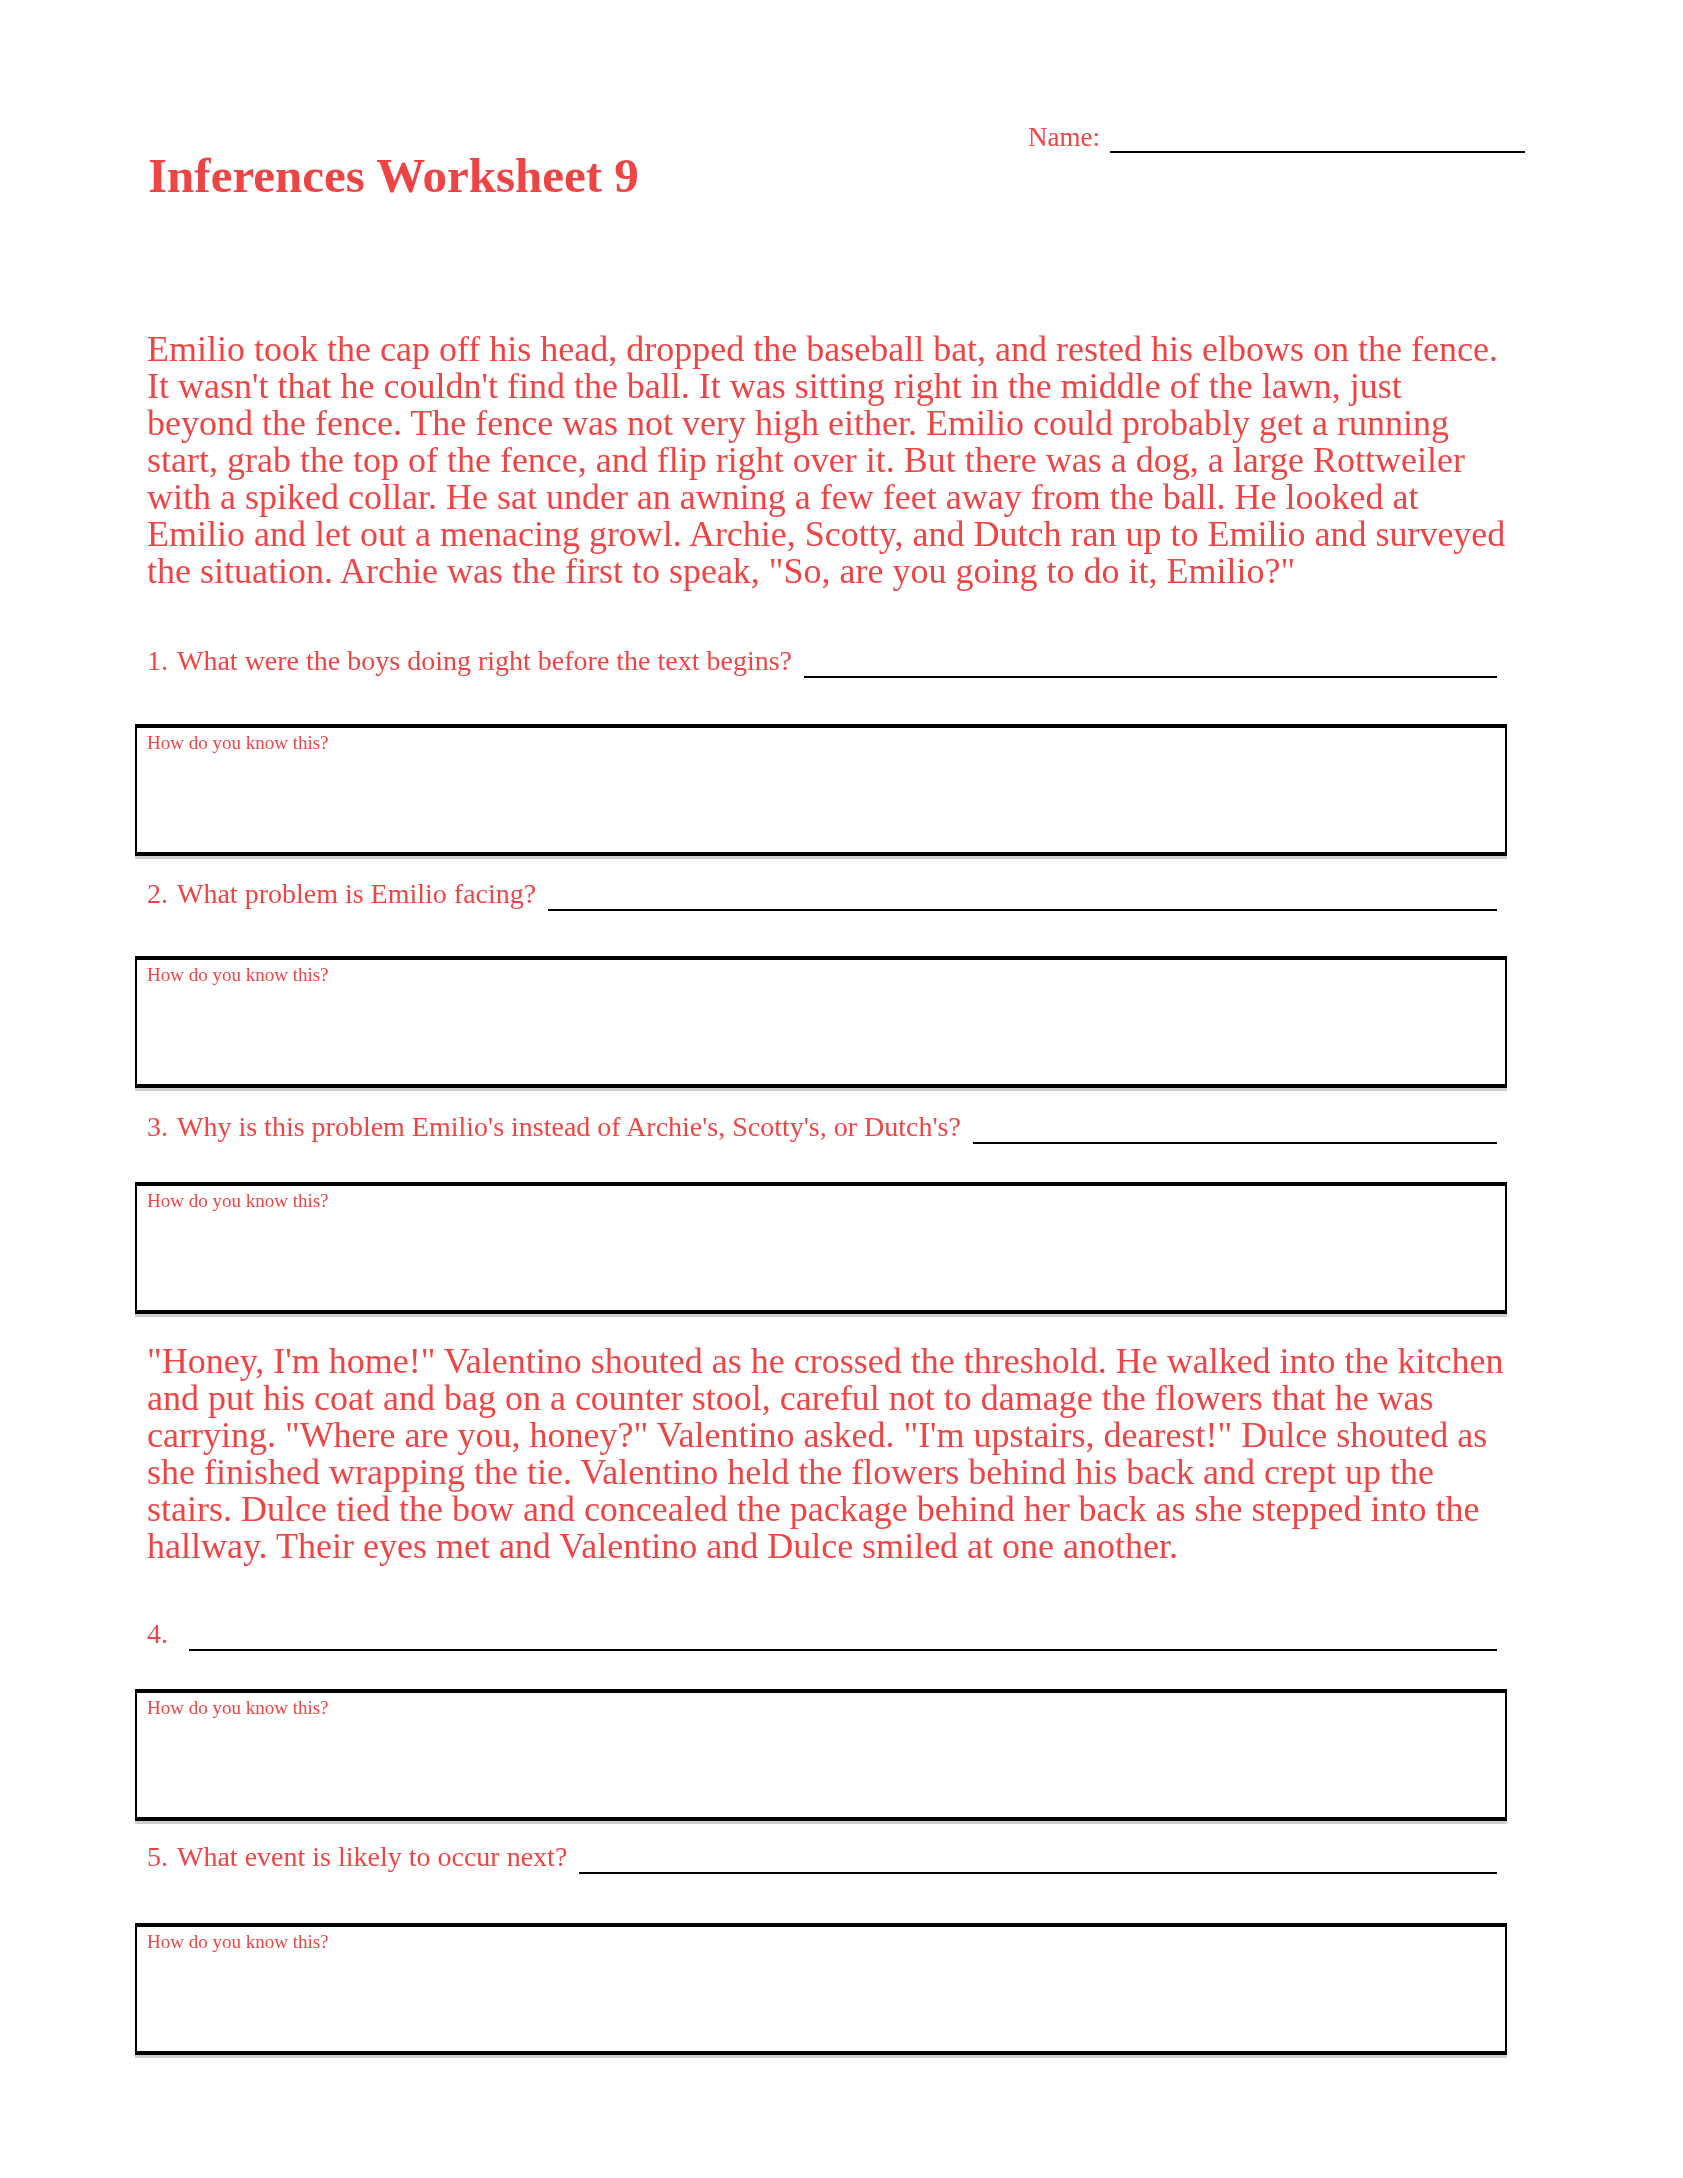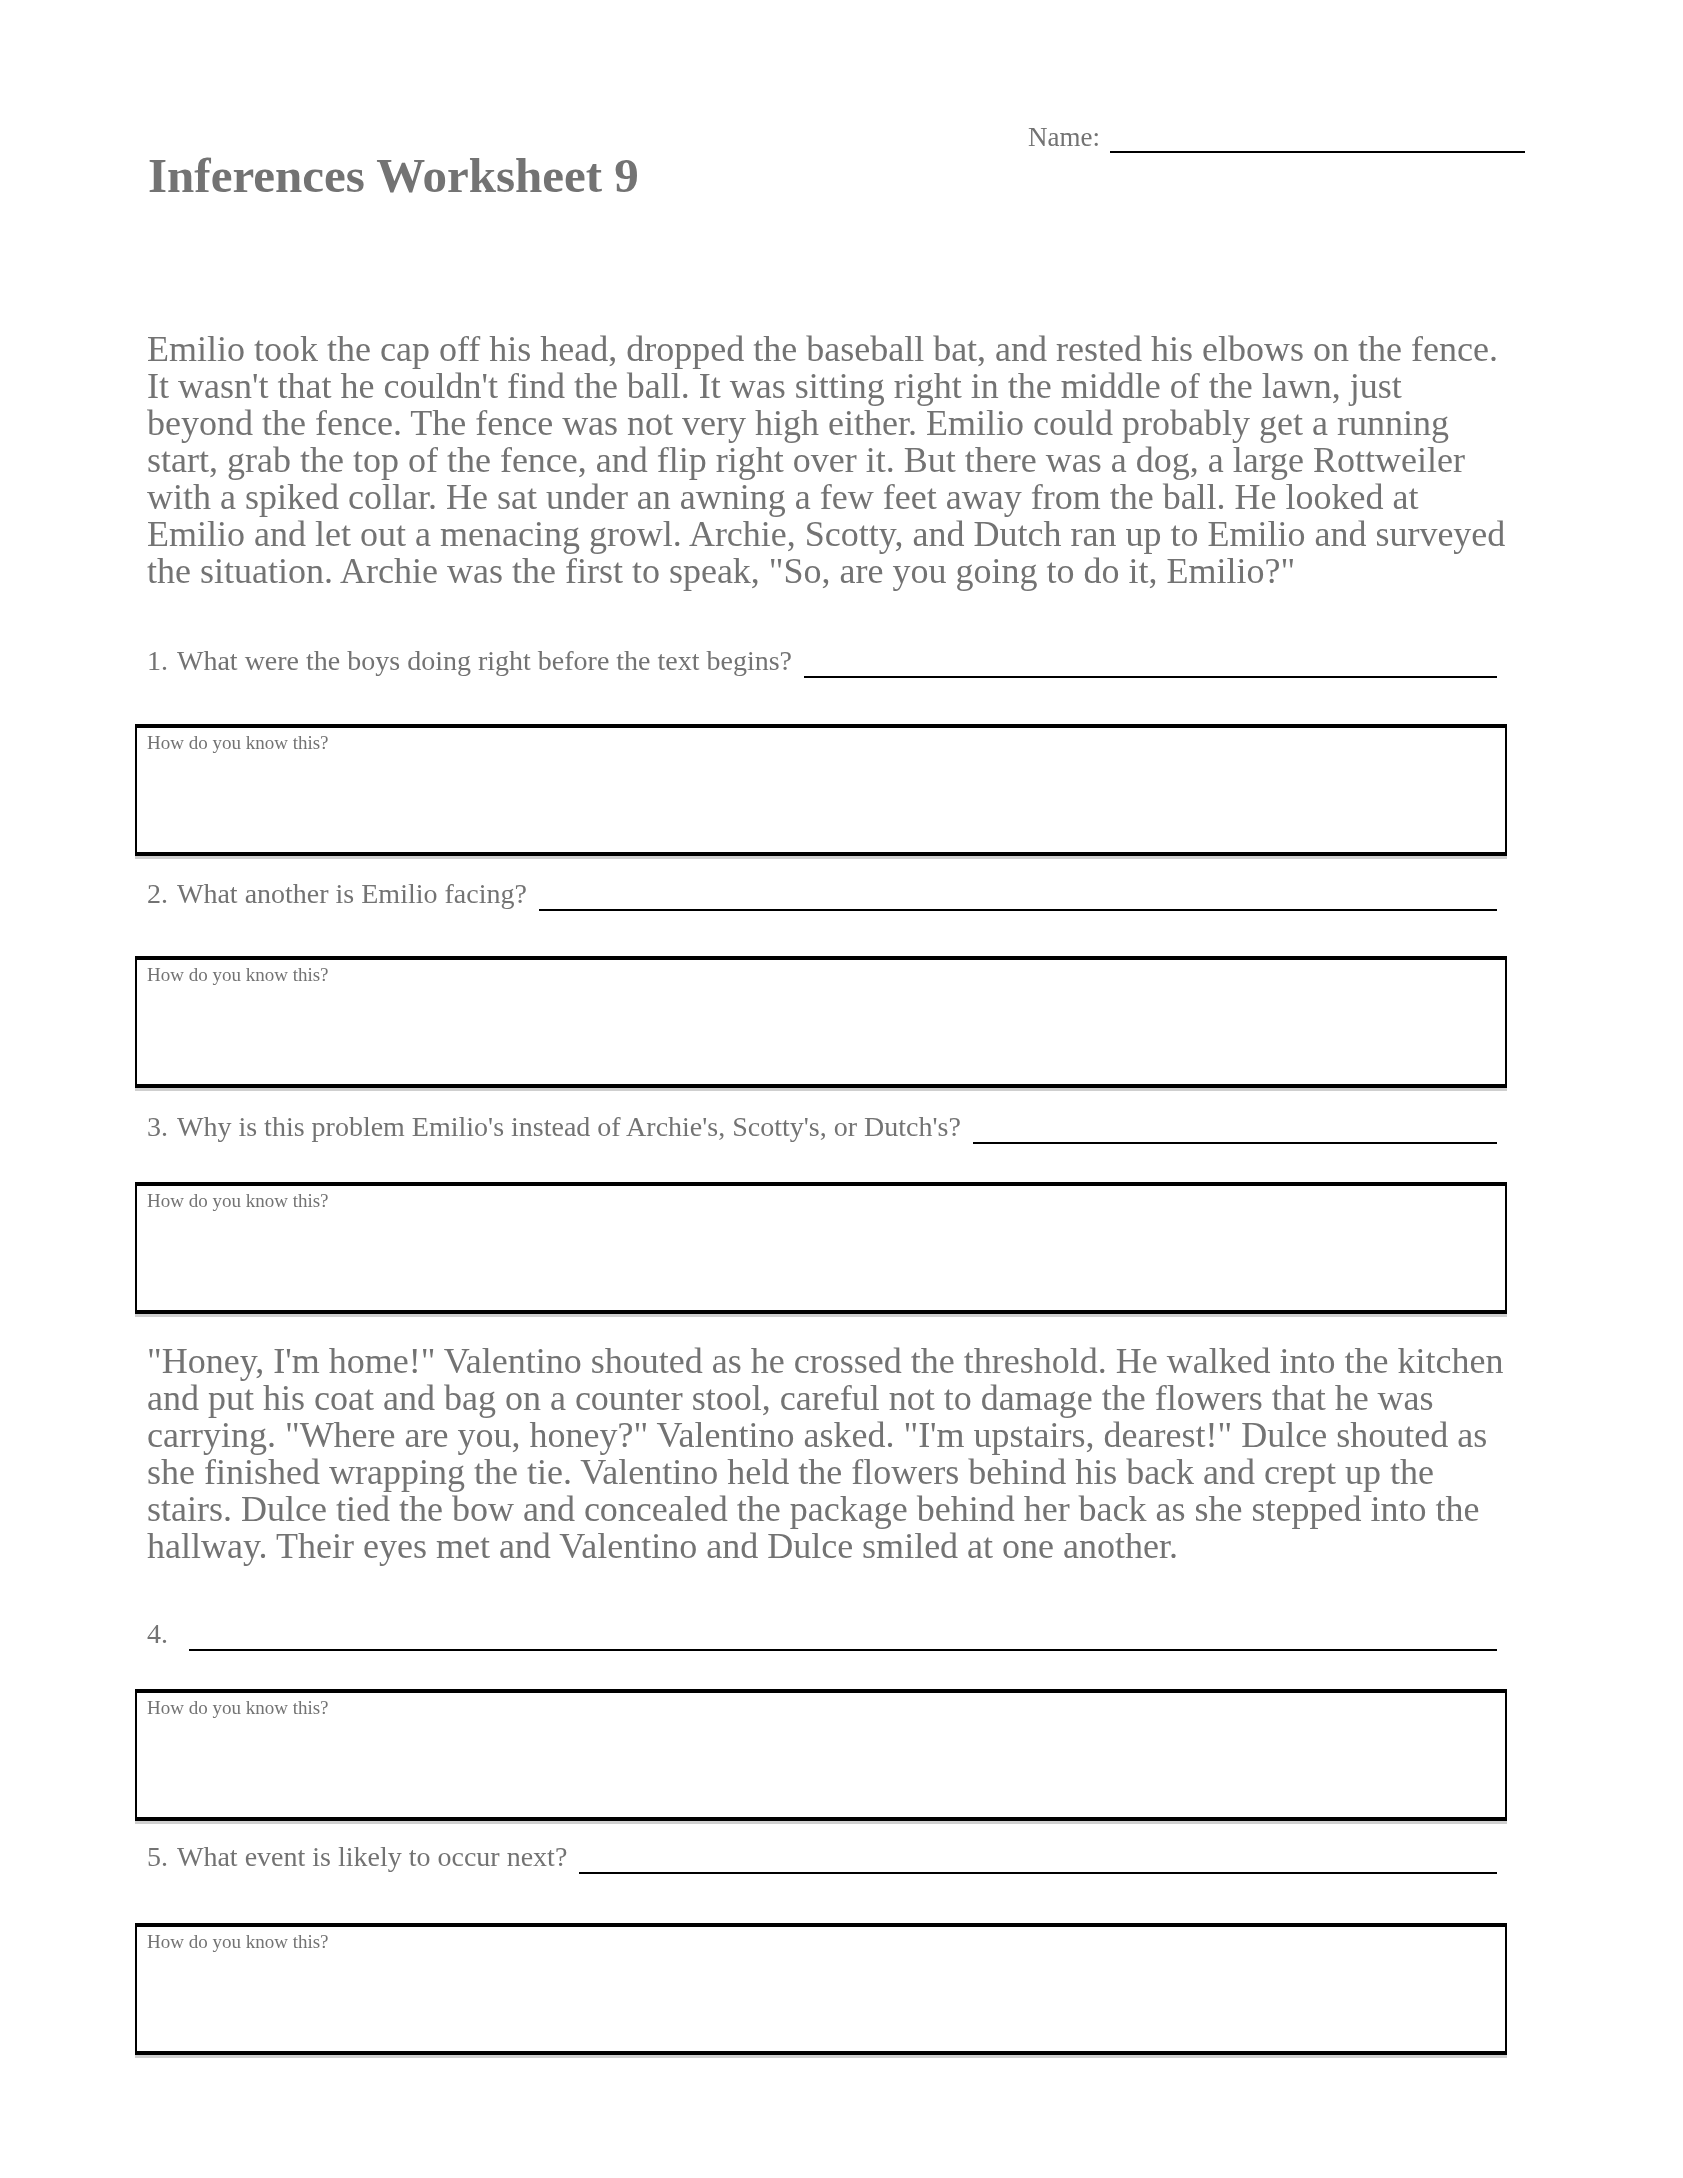--- a/index.html
+++ b/index.html
@@ -5,21 +5,21 @@
   html, body {
     margin: 0;
     padding: 0;
     background: #ffffff;
   }
   .page {
     position: relative;
     width: 1683px;
     height: 2178px;
     background: #ffffff;
-    color: #737373;
+    color: #ef4444;
     font-family: "Liberation Serif", "DejaVu Serif", serif;
     overflow: hidden;
   }
 
   
   .name-row {
     position: absolute;
     top: 121px;
     left: 1028px;
     width: 497px;
@@ -134,21 +134,21 @@
     <span class="q-num">1.</span>
     <span class="q-text">What were the boys doing right before the text begins?</span>
     <span class="q-line"></span>
   </div>
   <div class="answer-box" id="answer-box-1">
     <span class="box-label">How do you know this?</span>
   </div>
 
   <div class="question" id="question-2">
     <span class="q-num">2.</span>
-    <span class="q-text">What another is Emilio facing?</span>
+    <span class="q-text">What problem is Emilio facing?</span>
     <span class="q-line"></span>
   </div>
   <div class="answer-box" id="answer-box-2">
     <span class="box-label">How do you know this?</span>
   </div>
 
   <div class="question" id="question-3">
     <span class="q-num">3.</span>
     <span class="q-text">Why is this problem Emilio's instead of Archie's, Scotty's, or Dutch's?</span>
     <span class="q-line"></span>

